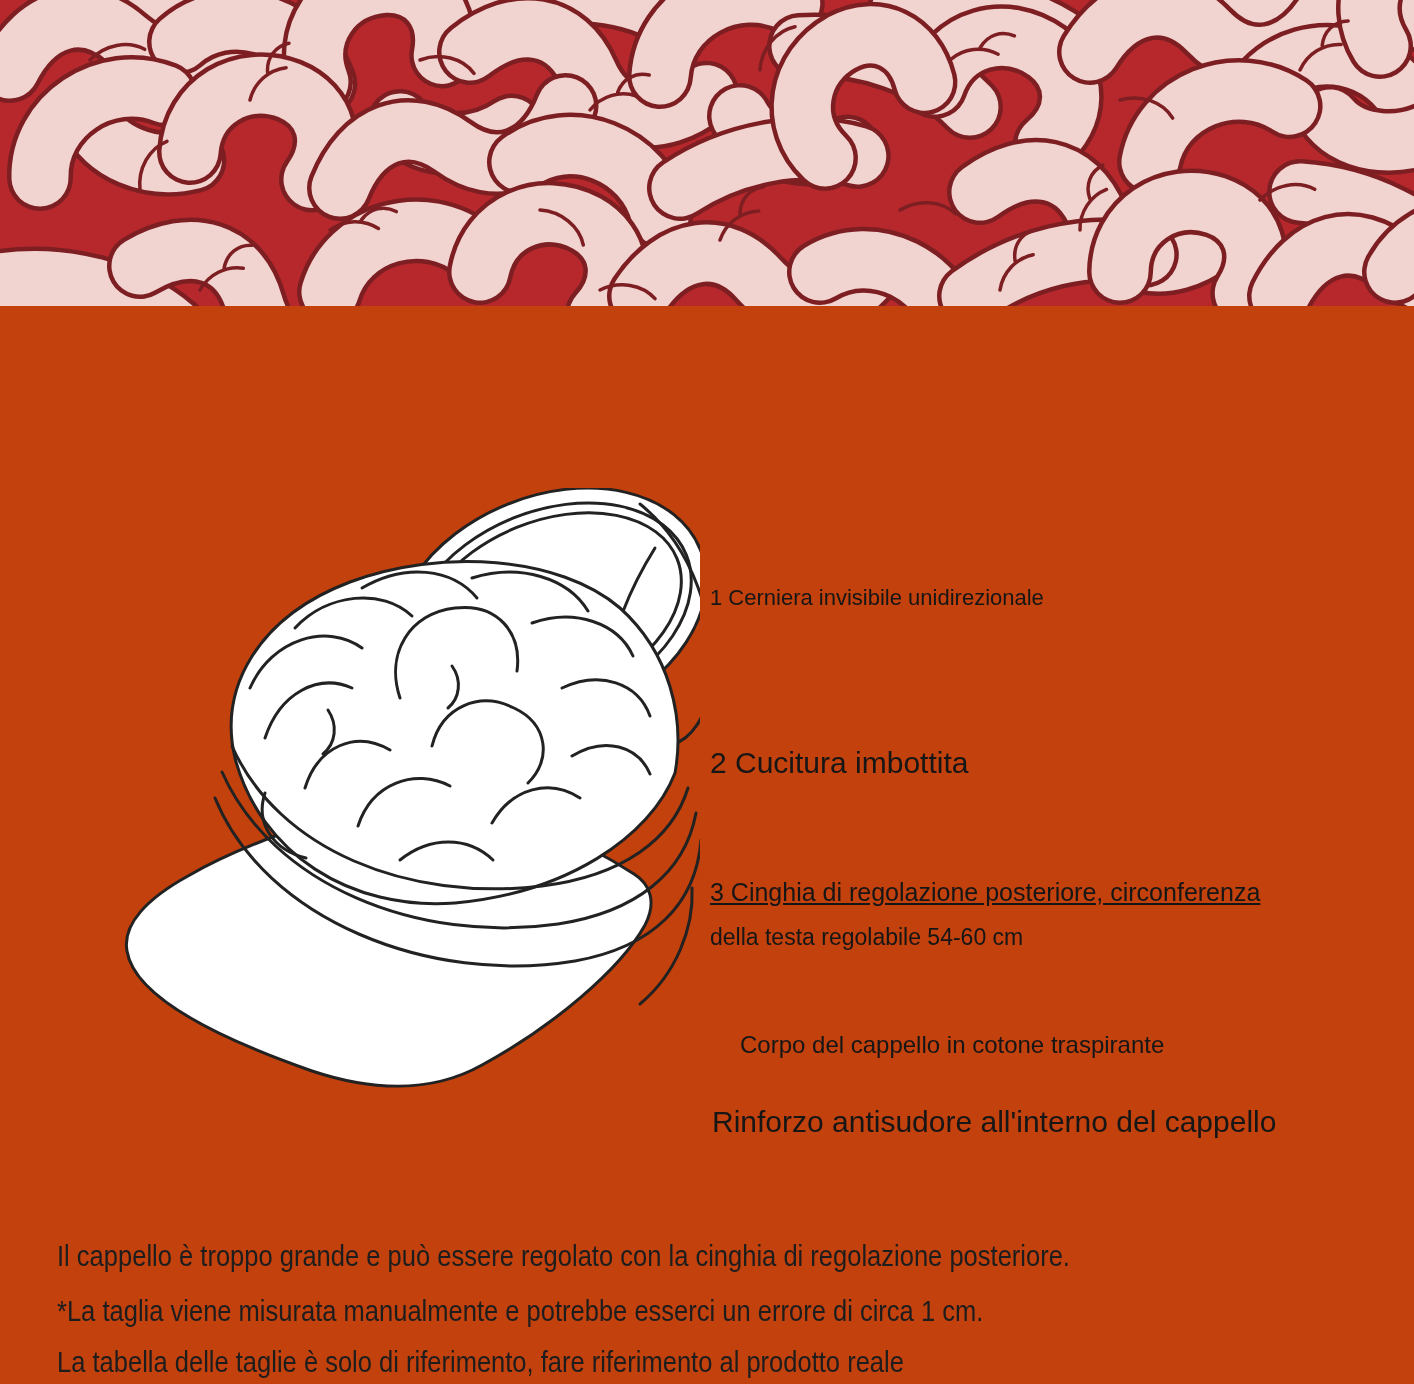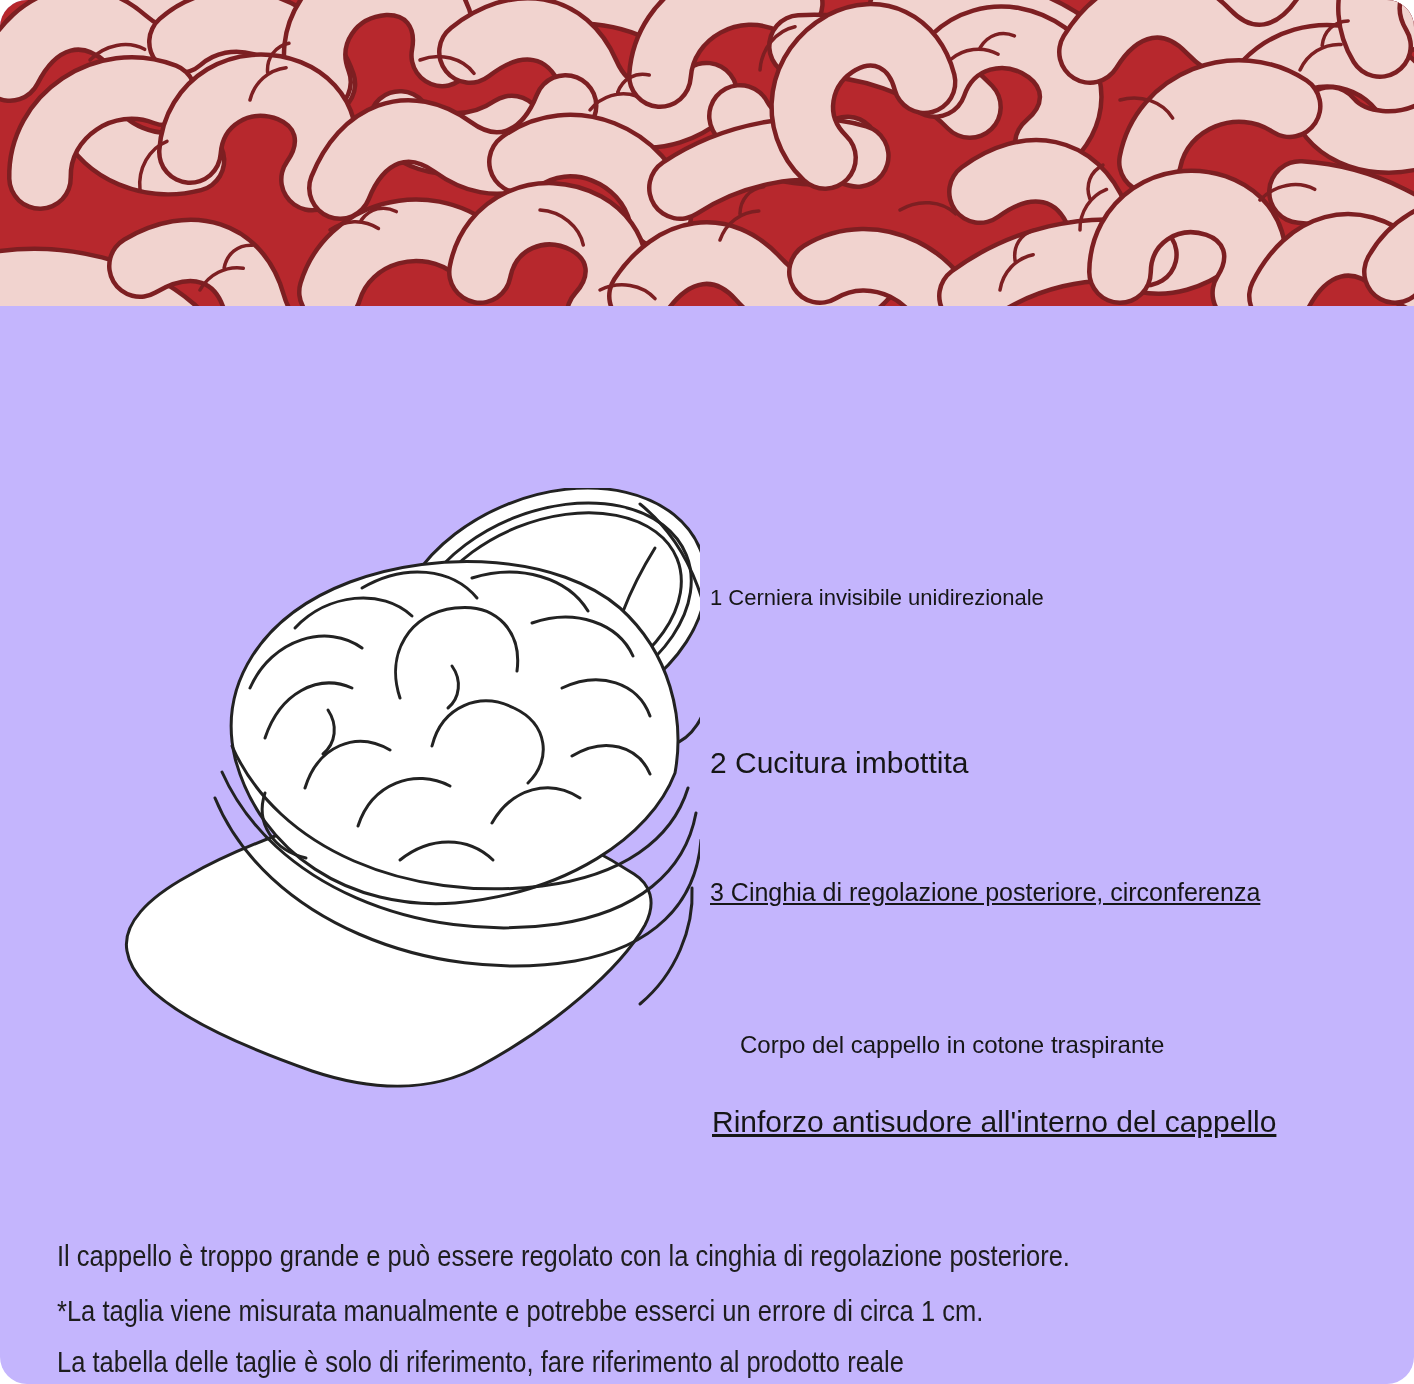--- a/index.html
+++ b/index.html
@@ -1,17 +1,17 @@
 <!DOCTYPE html>
 <html><head>
 <meta charset="utf-8">
 <style>
   html,body{margin:0;padding:0;background:#ffffff;}
   body{font-family:"Liberation Sans", sans-serif; color:#151515;}
-  .page{position:relative;width:1414px;height:1384px;background:#c4b5fd;overflow:hidden;border-radius:27px;}
+  .page{position:relative;width:1414px;height:1384px;background:#c2410c;overflow:hidden;}
 
   
   .banner{position:absolute;left:0;top:0;width:1414px;height:306px;}
   .banner svg{display:block;}
   .wo{fill:none;stroke:#7d1f22;stroke-width:66;stroke-linecap:round;stroke-linejoin:round;}
   .wi{fill:none;stroke:#f1d3cf;stroke-width:57;stroke-linecap:round;stroke-linejoin:round;}
   .cr{fill:none;stroke:#7d1f22;stroke-width:3.5;stroke-linecap:round;}
 
   
   .illustration{position:absolute;left:100px;top:488px;width:600px;height:612px;}
@@ -19,21 +19,21 @@
   .ink-line{stroke:#222;stroke-width:3;fill:none;stroke-linecap:round;stroke-linejoin:round;}
   .fold{stroke:#222;stroke-width:3;fill:none;stroke-linecap:round;stroke-linejoin:round;}
 
   
   .ann{position:absolute;white-space:nowrap;color:#161616;}
   .ann-1{left:710px;top:585px;font-size:22px;}
   .ann-2{left:710px;top:712px;font-size:30px;margin-top:34px;}
   .ann-3a{left:710px;top:878px;font-size:25px;text-decoration:underline;}
   .ann-3b{left:710px;top:924px;font-size:23px;}
   .ann-4{left:740px;top:1031px;font-size:24px;}
-  .ann-5{left:712px;top:1105px;font-size:30px;text-decoration:underline;}
+  .ann-5{left:712px;top:1105px;font-size:30px;}
 
   
   .footnote{position:absolute;left:57px;font-size:29px;color:#1d1d1d;
             transform:scaleX(.88);transform-origin:0 50%;white-space:nowrap;}
   .fn-1{top:1240px;}
   .fn-2{top:1295px;}
   .fn-3{top:1346px;}
 </style>
 </head>
 <body>
@@ -277,20 +277,21 @@
         <path class="ink-line" d="M115,310 C165,432 330,497 475,473 C553,459 596,416 601,352"></path>
       </g>
 
       <path class="ink-line" d="M592,400 C594,440 576,486 540,516"></path>
     </svg>
   </div>
 
   <div class="ann ann-1">1 Cerniera invisibile unidirezionale</div>
   <div class="ann ann-2">2 Cucitura imbottita</div>
   <div class="ann ann-3a">3 Cinghia di regolazione posteriore, circonferenza</div>
+  <div class="ann ann-3b">della testa regolabile 54-60 cm</div>
   <div class="ann ann-4">Corpo del cappello in cotone traspirante</div>
   <div class="ann ann-5">Rinforzo antisudore all'interno del cappello</div>
 
   <div class="footnote fn-1">Il cappello è troppo grande e può essere regolato con la cinghia di regolazione posteriore.</div>
   <div class="footnote fn-2">*La taglia viene misurata manualmente e potrebbe esserci un errore di circa 1 cm.</div>
   <div class="footnote fn-3">La tabella delle taglie è solo di riferimento, fare riferimento al prodotto reale</div>
 
 </div>
 
 </body></html>

